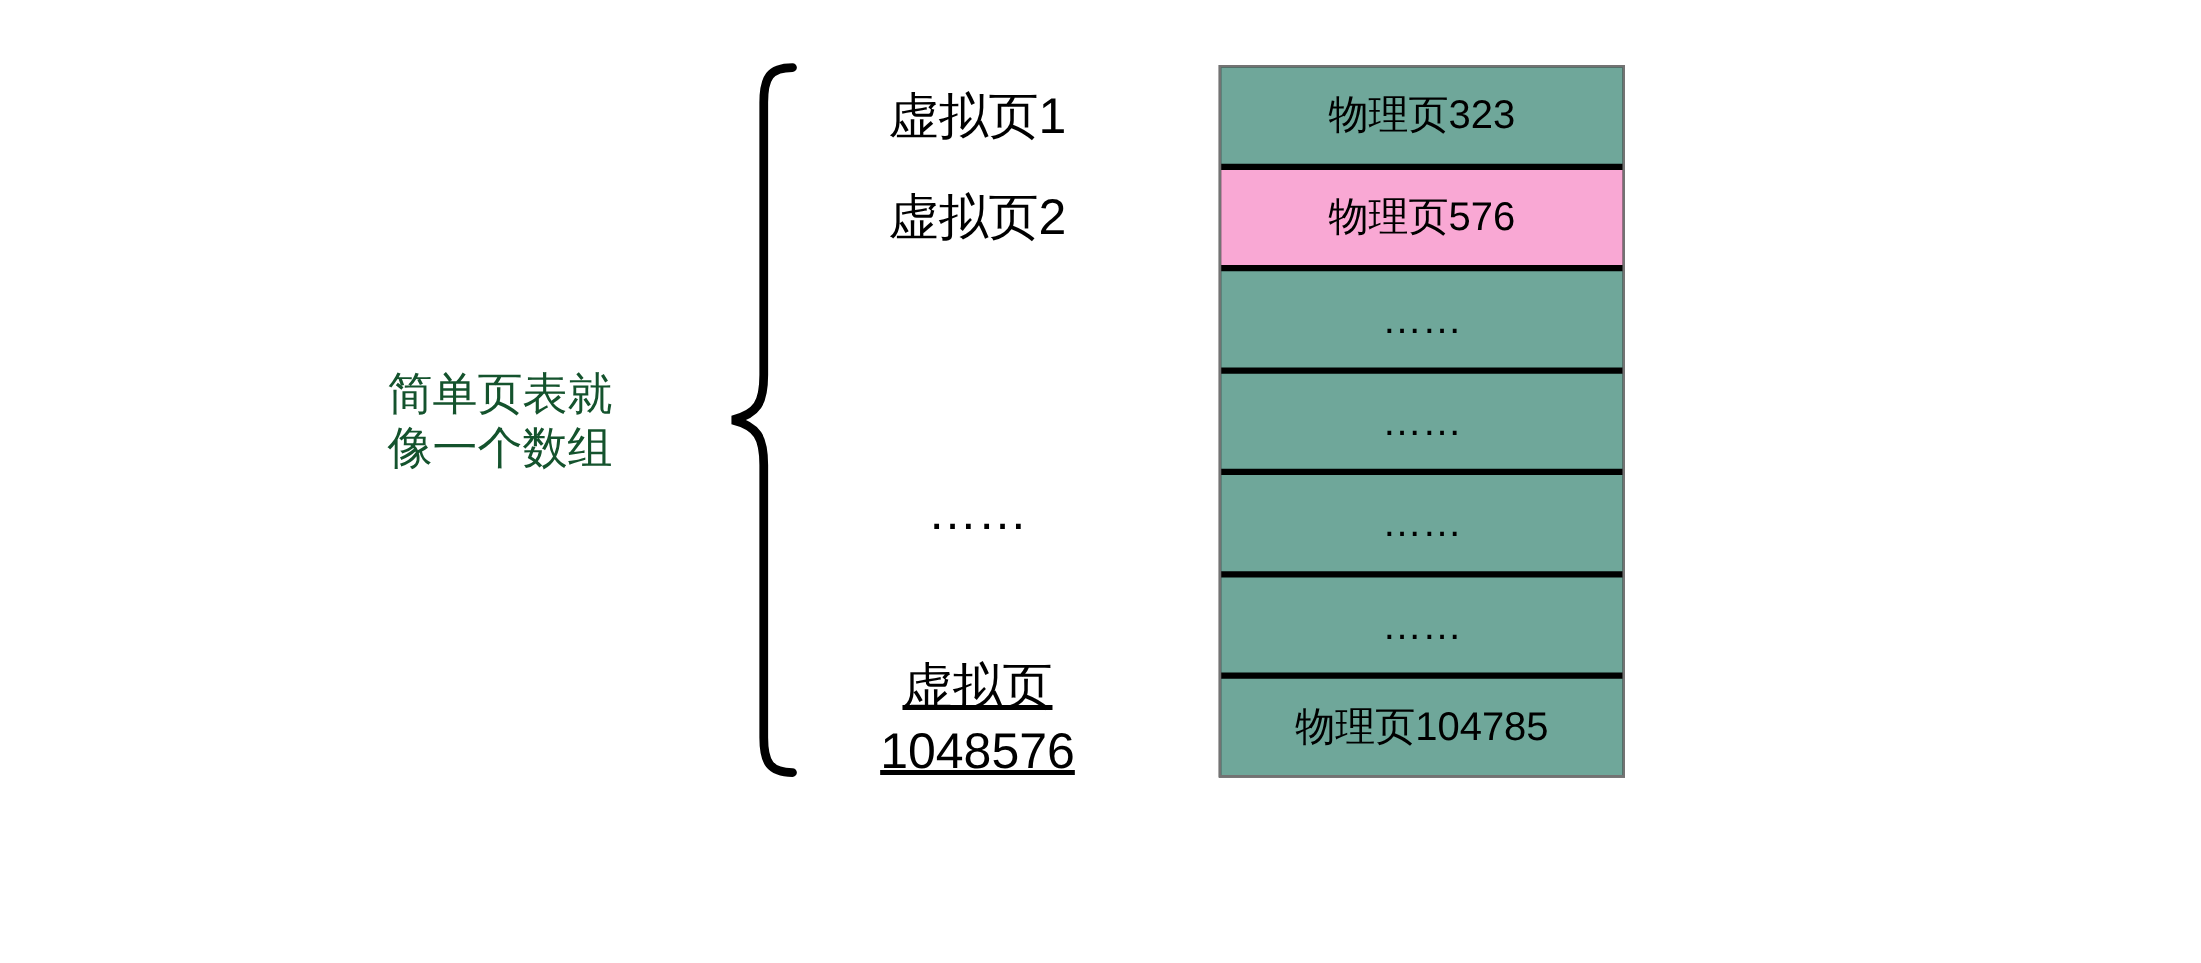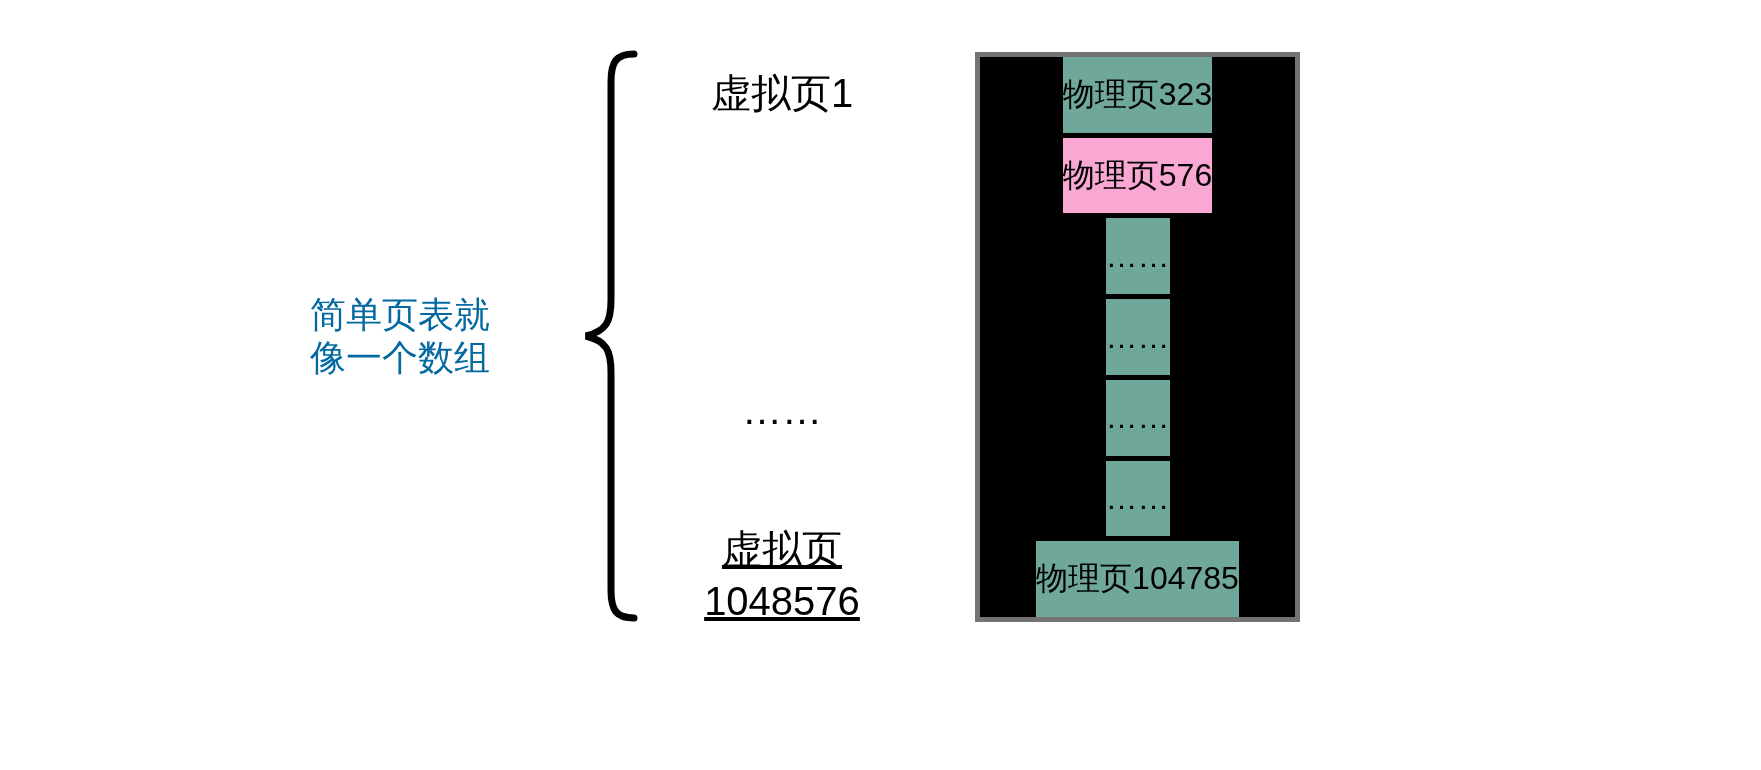--- a/index.html
+++ b/index.html
@@ -16,21 +16,21 @@
     overflow: hidden;
   }
   .title {
     position: absolute;
     left: 270px;
     top: 293px;
     width: 260px;
     text-align: center;
     font-size: 36px;
     line-height: 1.2;
-    color: #0369a1;
+    color: #14532d;
     white-space: pre-line;
     font-weight: 400;
   }
   .brace {
     position: absolute;
     left: 578px;
     top: 48px;
     width: 62px;
     height: 576px;
   }
@@ -52,25 +52,24 @@
   .v3 { top: 388px; height: 44px; }
   .v4 { top: 531px; height: 88px; text-decoration: underline; }
   .stack {
     position: absolute;
     left: 975px;
     top: 52px;
     width: 325px;
     height: 570px;
     box-sizing: border-box;
     background: #000000;
-    border: 5px solid #737373;
+    border: 2px solid #737373;
     display: flex;
     flex-direction: column;
     gap: 5px;
-    align-items: center;
   }
   .cell {
     flex: 1 1 0;
     background: #6FA79A;
     display: flex;
     align-items: center;
     justify-content: center;
     font-size: 32px;
     color: #000000;
   }
@@ -88,20 +87,21 @@
              C 38,6 33,14 33,34
              L 33,252
              C 33,274 28,283 8,288
              C 28,293 33,302 33,324
              L 33,542
              C 33,562 38,570 56,570" stroke="#000000" stroke-width="7" stroke-linecap="round" fill="none"></path>
   </svg>
 
   <div class="vlabel v1">虚拟页1</div>
 
+  <div class="vlabel v2">虚拟页2</div>
 
   <div class="vlabel v3">……</div>
 
   <div class="vlabel v4">虚拟页
 1048576</div>
 
   <div class="stack">
     <div class="cell" style="background: rgb(111, 167, 154);">
       <span>物理页323</span>
     </div>

